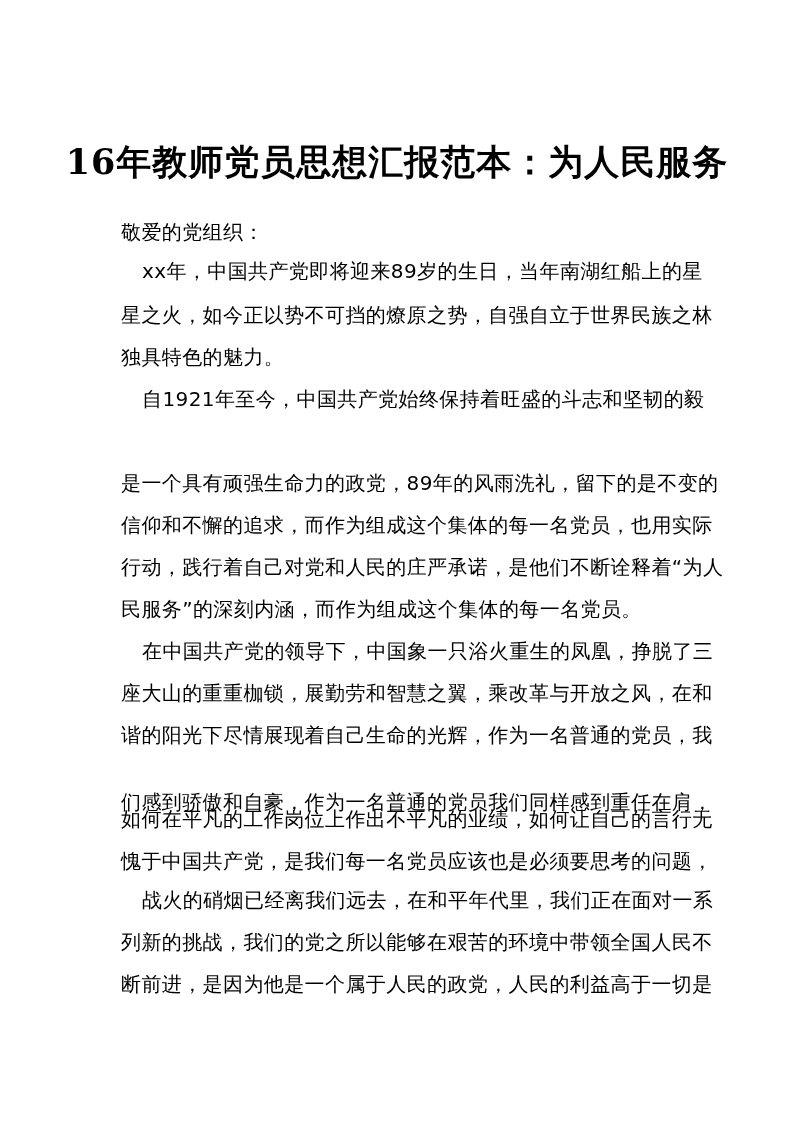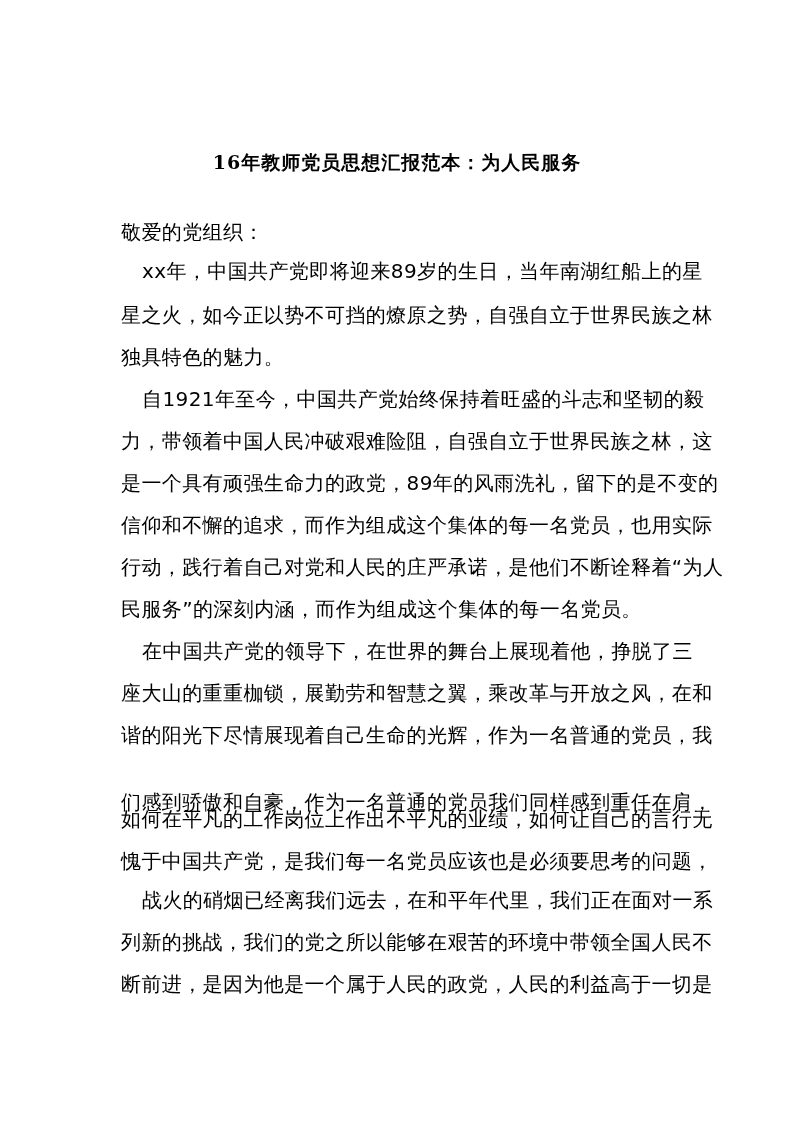--- a/index.html
+++ b/index.html
@@ -1,21 +1,21 @@
 <!DOCTYPE html>
 <html><head>
   <meta charset="utf-8">
   <style>
     html, body { margin: 0; padding: 0; background: #ffffff; }
     body { width: 794px; height: 1123px; position: relative; overflow: hidden; color: #000; }
     .page { position: absolute; left: 0; top: 0; width: 794px; height: 1123px; background: #fff; }
     .title {
       position: absolute; left: 0; top: 142px; width: 794px; text-align: center;
       font-family: "DejaVu Serif", "Liberation Serif", serif; font-weight: bold;
-      font-size: 19px; line-height: 40px; letter-spacing: 1px; margin: 0;
+      font-size: 35px; line-height: 40px; letter-spacing: 1px; margin: 0;
     }
     .line {
       position: absolute; left: 121px; width: 545px;
       font-family: "DejaVu Sans", "Liberation Sans", sans-serif;
       font-size: 20px; line-height: 24px; white-space: nowrap;
       letter-spacing: 0.4px;
     }
     .indent { padding-left: 21px; }
   </style>
 </head>
@@ -23,27 +23,26 @@
 
 <div class="page">
   <h1 class="title">16年教师党员思想汇报范本：为人民服务</h1>
   <div class="line" style="top:220px;">敬爱的党组织：</div>
 
   <div class="line indent" style="top:259px;">xx年，中国共产党即将迎来89岁的生日，当年南湖红船上的星</div>
   <div class="line" style="top:303px;">星之火，如今正以势不可挡的燎原之势，自强自立于世界民族之林</div>
   <div class="line" style="top:345px;">独具特色的魅力。</div>
 
   <div class="line indent" style="top:387px;">自1921年至今，中国共产党始终保持着旺盛的斗志和坚韧的毅</div>
-  <div class="line" style="top:429px;">力，带领着中国人民冲破艰难险阻，自强自立于世界民族之林，这</div>
   <div class="line" style="top:471px;">是一个具有顽强生命力的政党，89年的风雨洗礼，留下的是不变的</div>
   <div class="line" style="top:513px;">信仰和不懈的追求，而作为组成这个集体的每一名党员，也用实际</div>
   <div class="line" style="top:555px;">行动，践行着自己对党和人民的庄严承诺，是他们不断诠释着“为人</div>
   <div class="line" style="top:597px;">民服务”的深刻内涵，而作为组成这个集体的每一名党员。</div>
 
-  <div class="line indent" style="top:639px;">在中国共产党的领导下，在世界的舞台上展现着他，挣脱了三</div>
+  <div class="line indent" style="top:639px;">在中国共产党的领导下，中国象一只浴火重生的凤凰，挣脱了三</div>
   <div class="line" style="top:681px;">座大山的重重枷锁，展勤劳和智慧之翼，乘改革与开放之风，在和</div>
   <div class="line" style="top:723px;">谐的阳光下尽情展现着自己生命的光辉，作为一名普通的党员，我</div>
   <div class="line" style="top:744px;margin-top:46px;">们感到骄傲和自豪，作为一名普通的党员我们同样感到重任在肩，</div>
   <div class="line" style="top:807px;">如何在平凡的工作岗位上作出不平凡的业绩，如何让自己的言行无</div>
   <div class="line indent" style="top:888px;">战火的硝烟已经离我们远去，在和平年代里，我们正在面对一系</div>
 
   <div class="line" style="top:849px;">愧于中国共产党，是我们每一名党员应该也是必须要思考的问题，</div>
   <div class="line" style="top:930px;">列新的挑战，我们的党之所以能够在艰苦的环境中带领全国人民不</div>
   <div class="line" style="top:972px;">断前进，是因为他是一个属于人民的政党，人民的利益高于一切是</div>
 </div>

